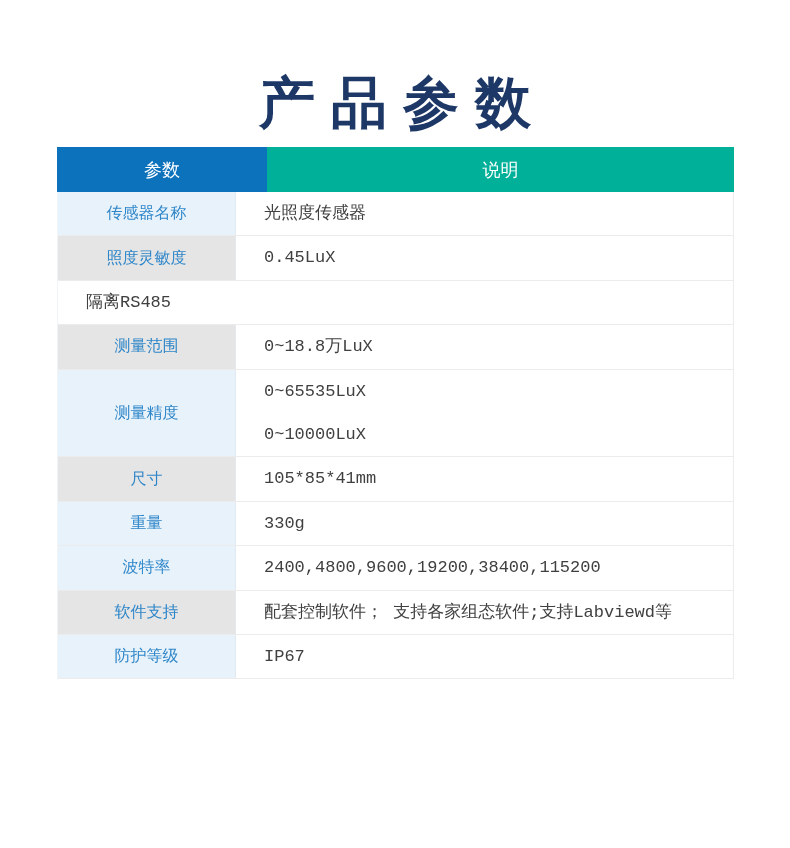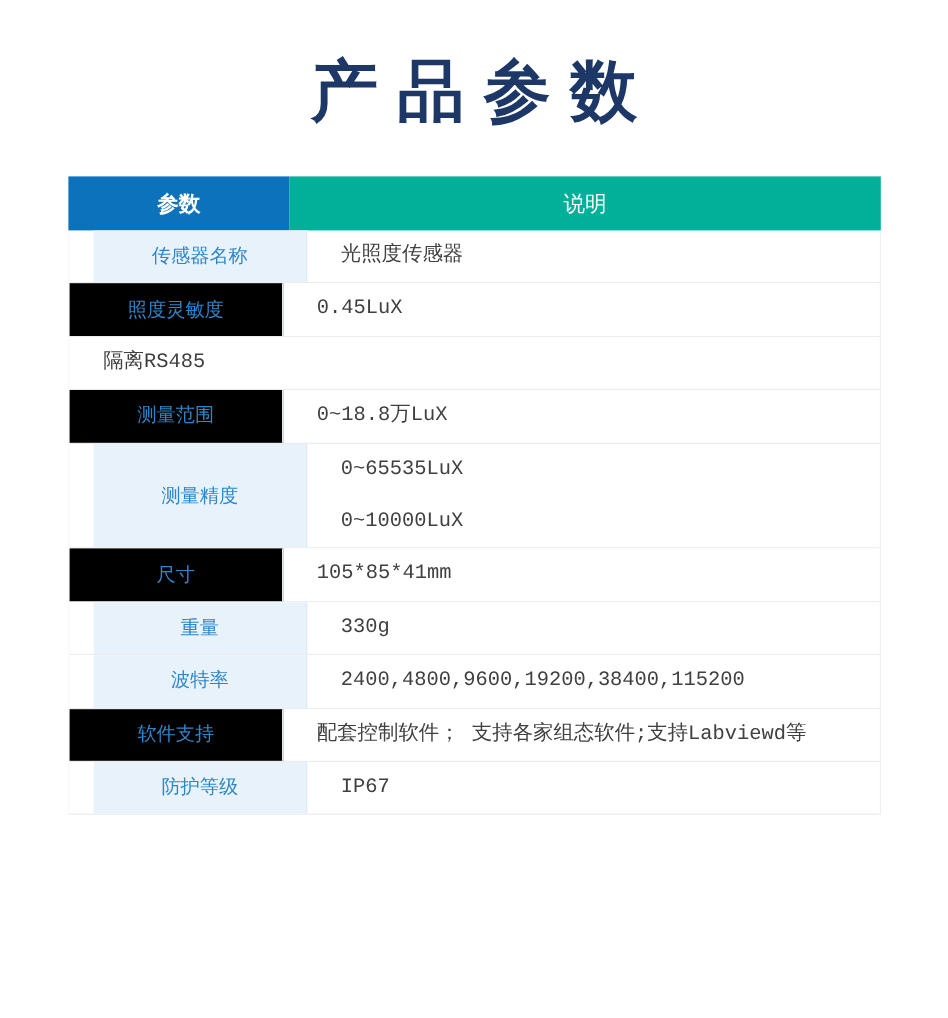--- a/index.html
+++ b/index.html
@@ -15,21 +15,21 @@
   }
   *{margin:0;padding:0;box-sizing:border-box;}
   html,body{background:#ffffff;}
   body{
     width:790px;height:848px;
     font-family:"Liberation Sans", sans-serif;
     overflow:hidden;
     position:relative;
   }
   .page-title{
-    margin-top:40px;
+    margin-top:67px;
     text-align:center;
     font-size:56px;
     font-weight:bold;
     color:var(--title-color);
     letter-spacing:16px;
     text-indent:16px;
     line-height:72px;
   }
   .spec-table{
     position:absolute;
@@ -40,44 +40,43 @@
   .table-header{
     display:flex;
     height:45px;
   }
   .header-cell{
     display:flex;align-items:center;justify-content:center;
     color:var(--header-text);
     font-size:18px;
   }
   .header-cell.param-h{
-    width:184px;
+    width:210px;
     background:var(--header-param-bg);
-    font-weight:bold;
   }
   .header-cell.desc-h{
     flex:1;
     background:var(--header-desc-bg);
   }
   .table-body{border-left:1px solid #f2f5f8;border-right:1px solid var(--border);}
   .row{
     display:flex;
     border-bottom:1px solid var(--border);
     background:#ffffff;
   }
   .param{
     width:178px;
     flex:0 0 178px;
     display:flex;align-items:center;justify-content:center;
     color:var(--param-text);
     font-size:16px;
     border-right:1px solid var(--divider);
-    background:#000000;
+    background:#e5e5e5;
   }
-  .row.alt .param{background:var(--param-alt-bg);margin-left:20px;}
+  .row.alt .param{background:var(--param-alt-bg);}
   .desc{
     flex:1;
     display:flex;flex-direction:column;justify-content:center;
     padding-left:28px;
     color:var(--desc-text);
     font-size:17px;
     font-family:Liberation Mono, monospace;
   }
   .desc-line{line-height:43.4px;white-space:nowrap;}
 </style>

